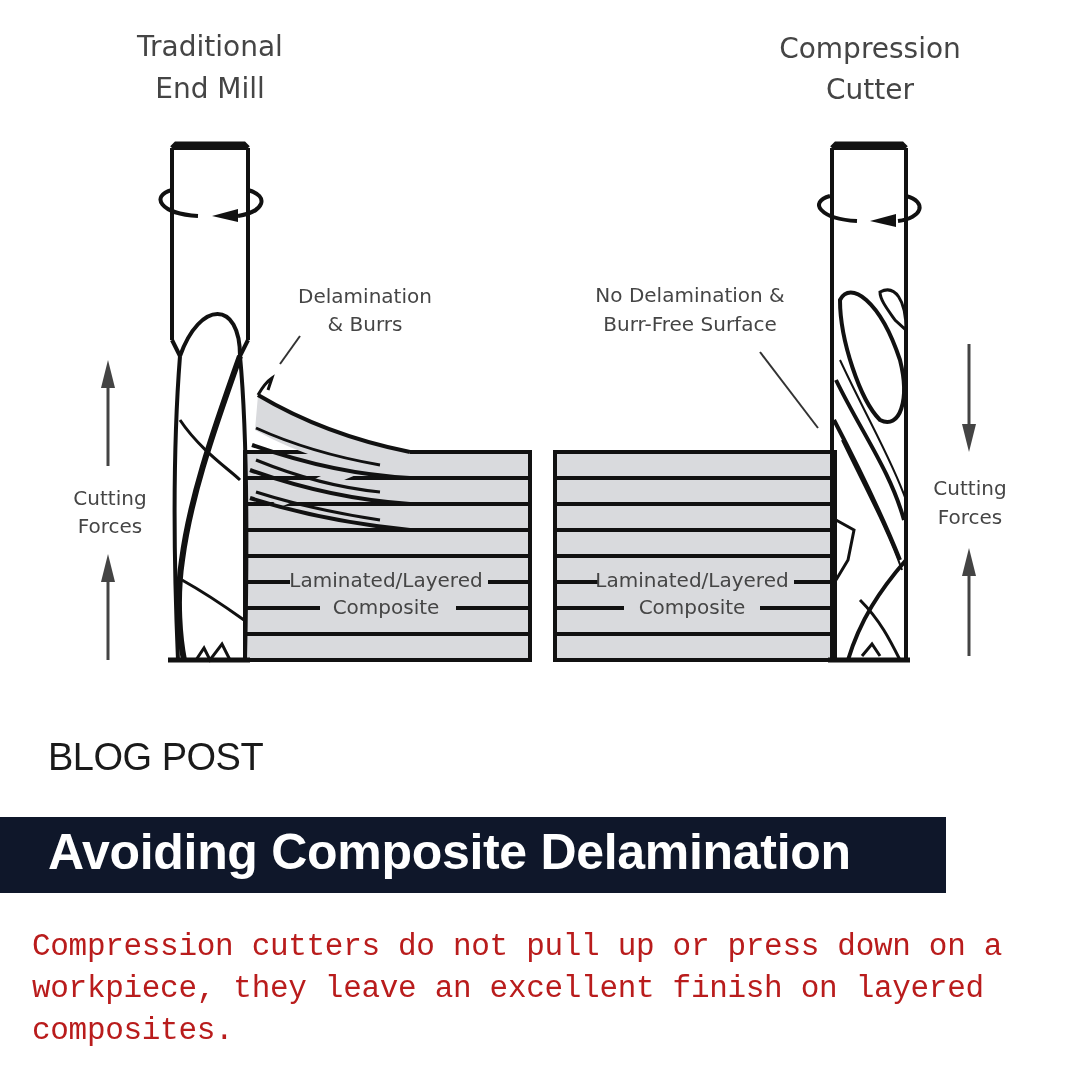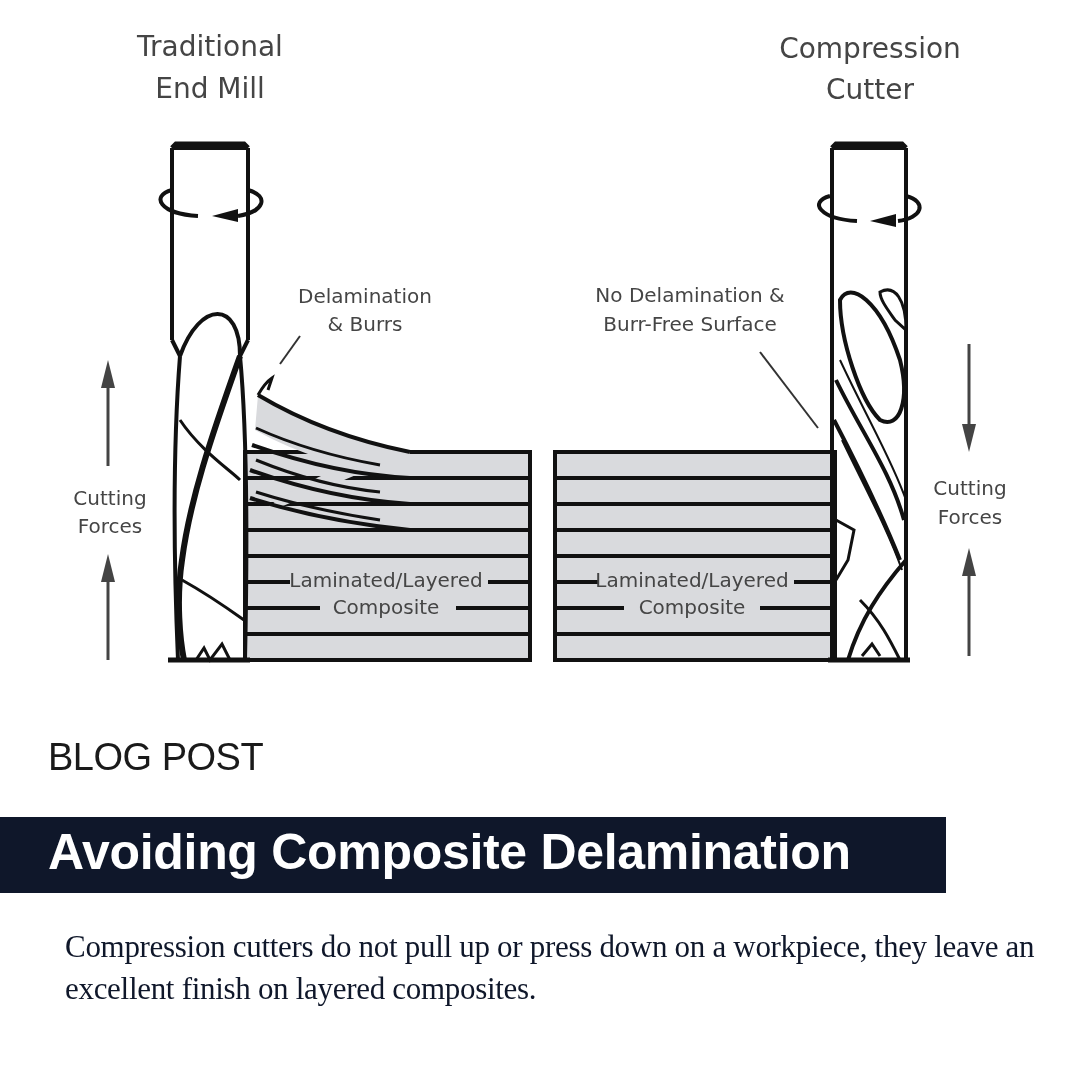--- a/index.html
+++ b/index.html
@@ -2,21 +2,21 @@
 <html><head>
   <meta charset="utf-8">
   <style>
     html, body { margin: 0; padding: 0; background: #ffffff; }
     body { width: 1080px; height: 1080px; position: relative; overflow: hidden; font-family: "Liberation Sans", sans-serif; }
     #diagram { position: absolute; left: 0; top: 0; width: 1080px; height: 700px; }
     .dlabel { font-family: "DejaVu Sans", sans-serif; fill: #454545; }
     .kicker { position: absolute; left: 48px; top: 736px; font-size: 38px; color: #1a1a1a; letter-spacing: -0.5px; font-family: "Liberation Sans", sans-serif; }
     .banner { position: absolute; left: 0; top: 817px; width: 946px; height: 76px; background: #0f172a; }
     .banner-title { position: absolute; left: 48px; top: 6px; font-size: 50px; font-weight: bold; color: #ffffff; font-family: "Liberation Sans", sans-serif; letter-spacing: -0.3px; white-space: nowrap; }
-    .desc { position: absolute; left: 65px; top: 926px; width: 1000px; font-size: 31px; line-height: 42px; color: #0f172a; font-family: Liberation Serif, serif; letter-spacing: -0.3px; }
+    .desc { position: absolute; left: 32px; top: 926px; width: 1000px; font-size: 31px; line-height: 42px; color: #b91c1c; font-family: Liberation Mono, monospace; letter-spacing: -0.3px; }
   </style>
 </head>
 <body>
 
 <svg id="diagram" viewBox="0 0 1080 700" xmlns="http://www.w3.org/2000/svg">
 
   <g>
     <text class="dlabel" x="210" y="56" text-anchor="middle" font-size="28">Traditional</text>
     <text class="dlabel" x="210" y="98" text-anchor="middle" font-size="28">End Mill</text>
 

